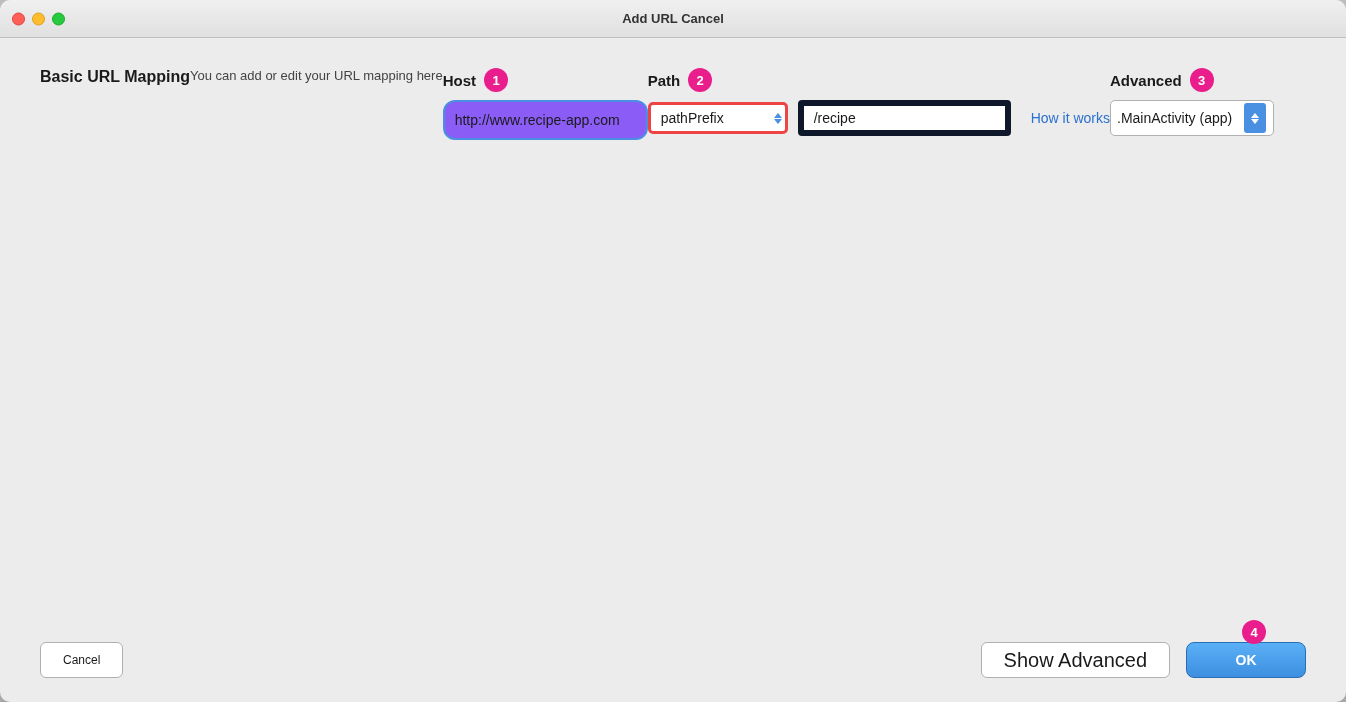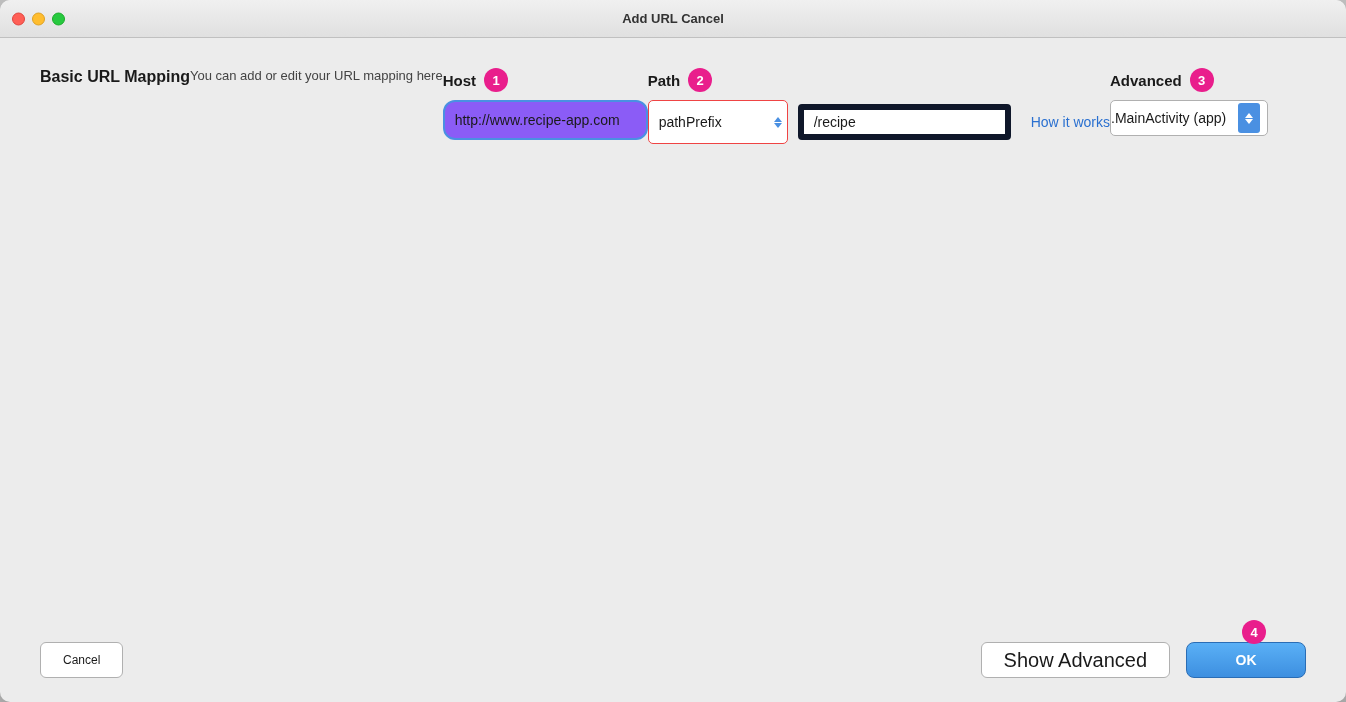--- a/index.html
+++ b/index.html
@@ -138,24 +138,24 @@
     .path-select-wrapper {
       position: relative;
       display: flex;
       align-items: center;
     }
 
     .path-select {
       appearance: none;
       -webkit-appearance: none;
       background: white;
-      border: 1px solid #ef4444;
+      border: 3px solid #ef4444;
       border-radius: 5px;
       padding: 0 30px 0 10px;
-      height: 44px;
+      height: 32px;
       font-size: 14px;
       color: #1a1a1a;
       cursor: pointer;
       min-width: 140px;
     }
 
     .select-arrows {
       position: absolute;
       right: 6px;
       display: flex;
@@ -208,21 +208,21 @@
       display: flex;
       align-items: center;
     }
 
     .activity-select {
       appearance: none;
       -webkit-appearance: none;
       background: white;
       border: 1px solid #b0b0b0;
       border-radius: 5px;
-      padding: 0 40px 0 0;
+      padding: 0 40px 0 6px;
       height: 36px;
       font-size: 14px;
       color: #1a1a1a;
       cursor: pointer;
       width: 100%;
     }
 
     .activity-select-arrows {
       position: absolute;
       right: 8px;

